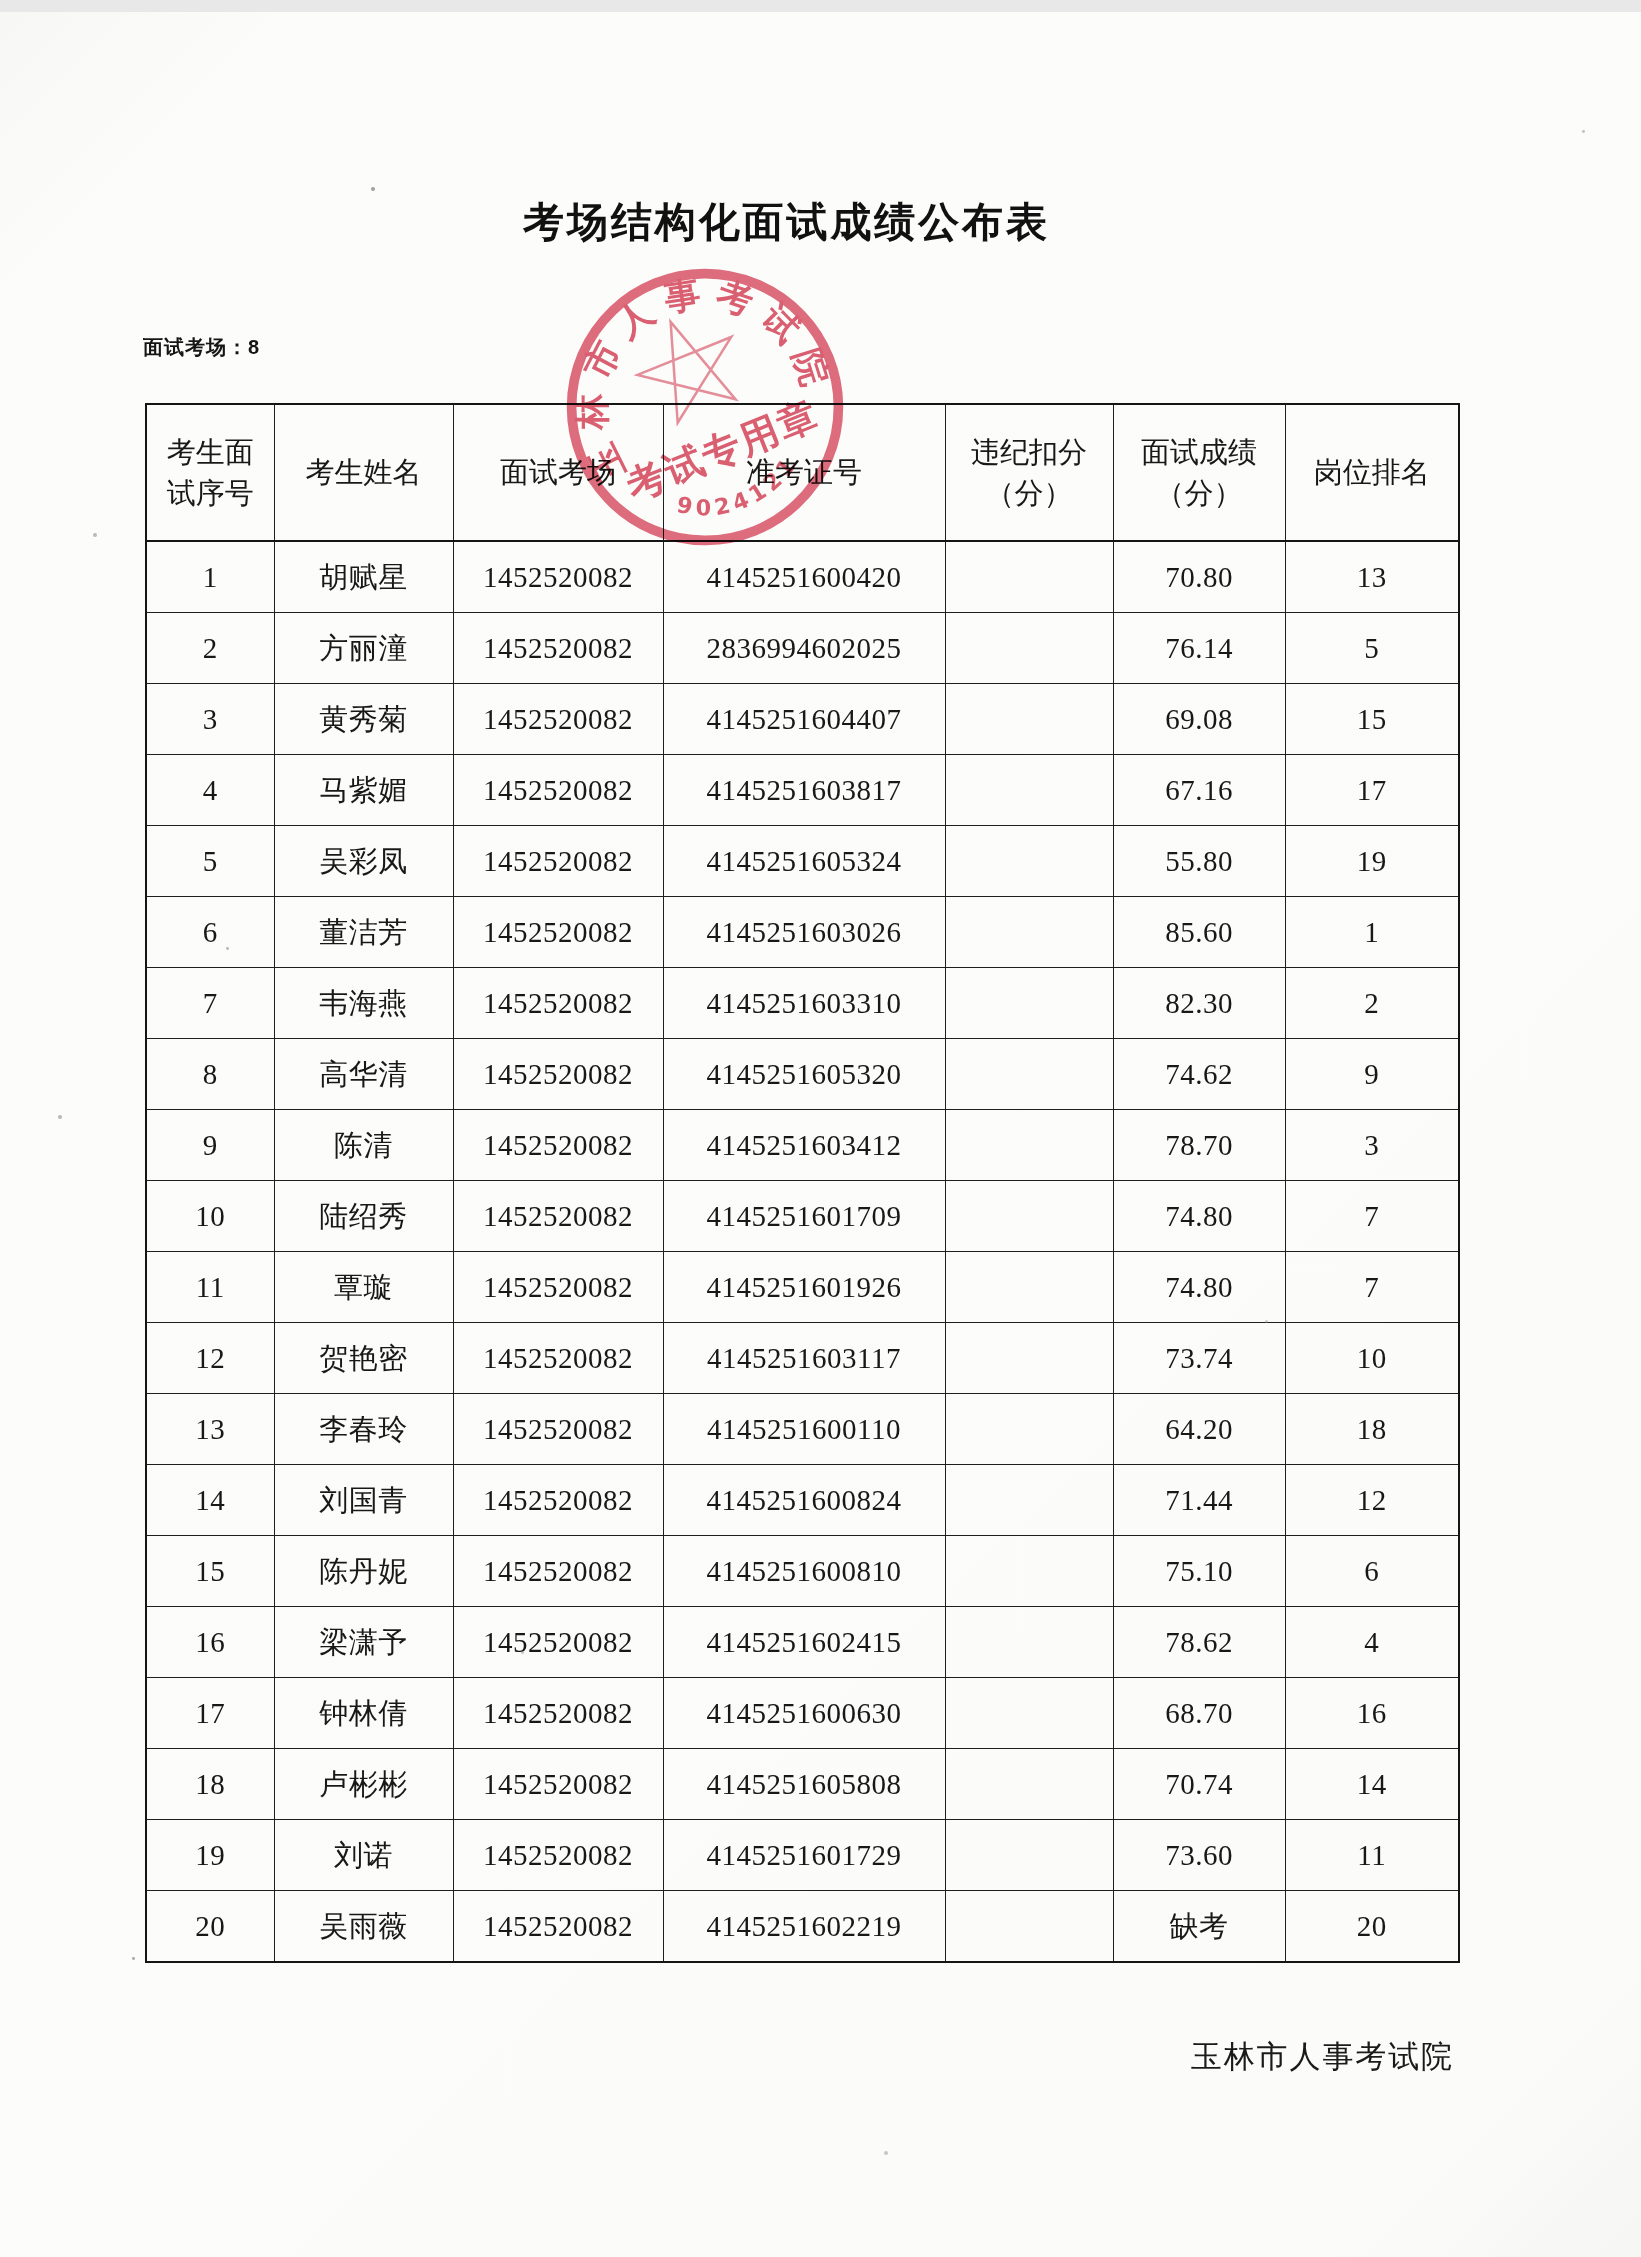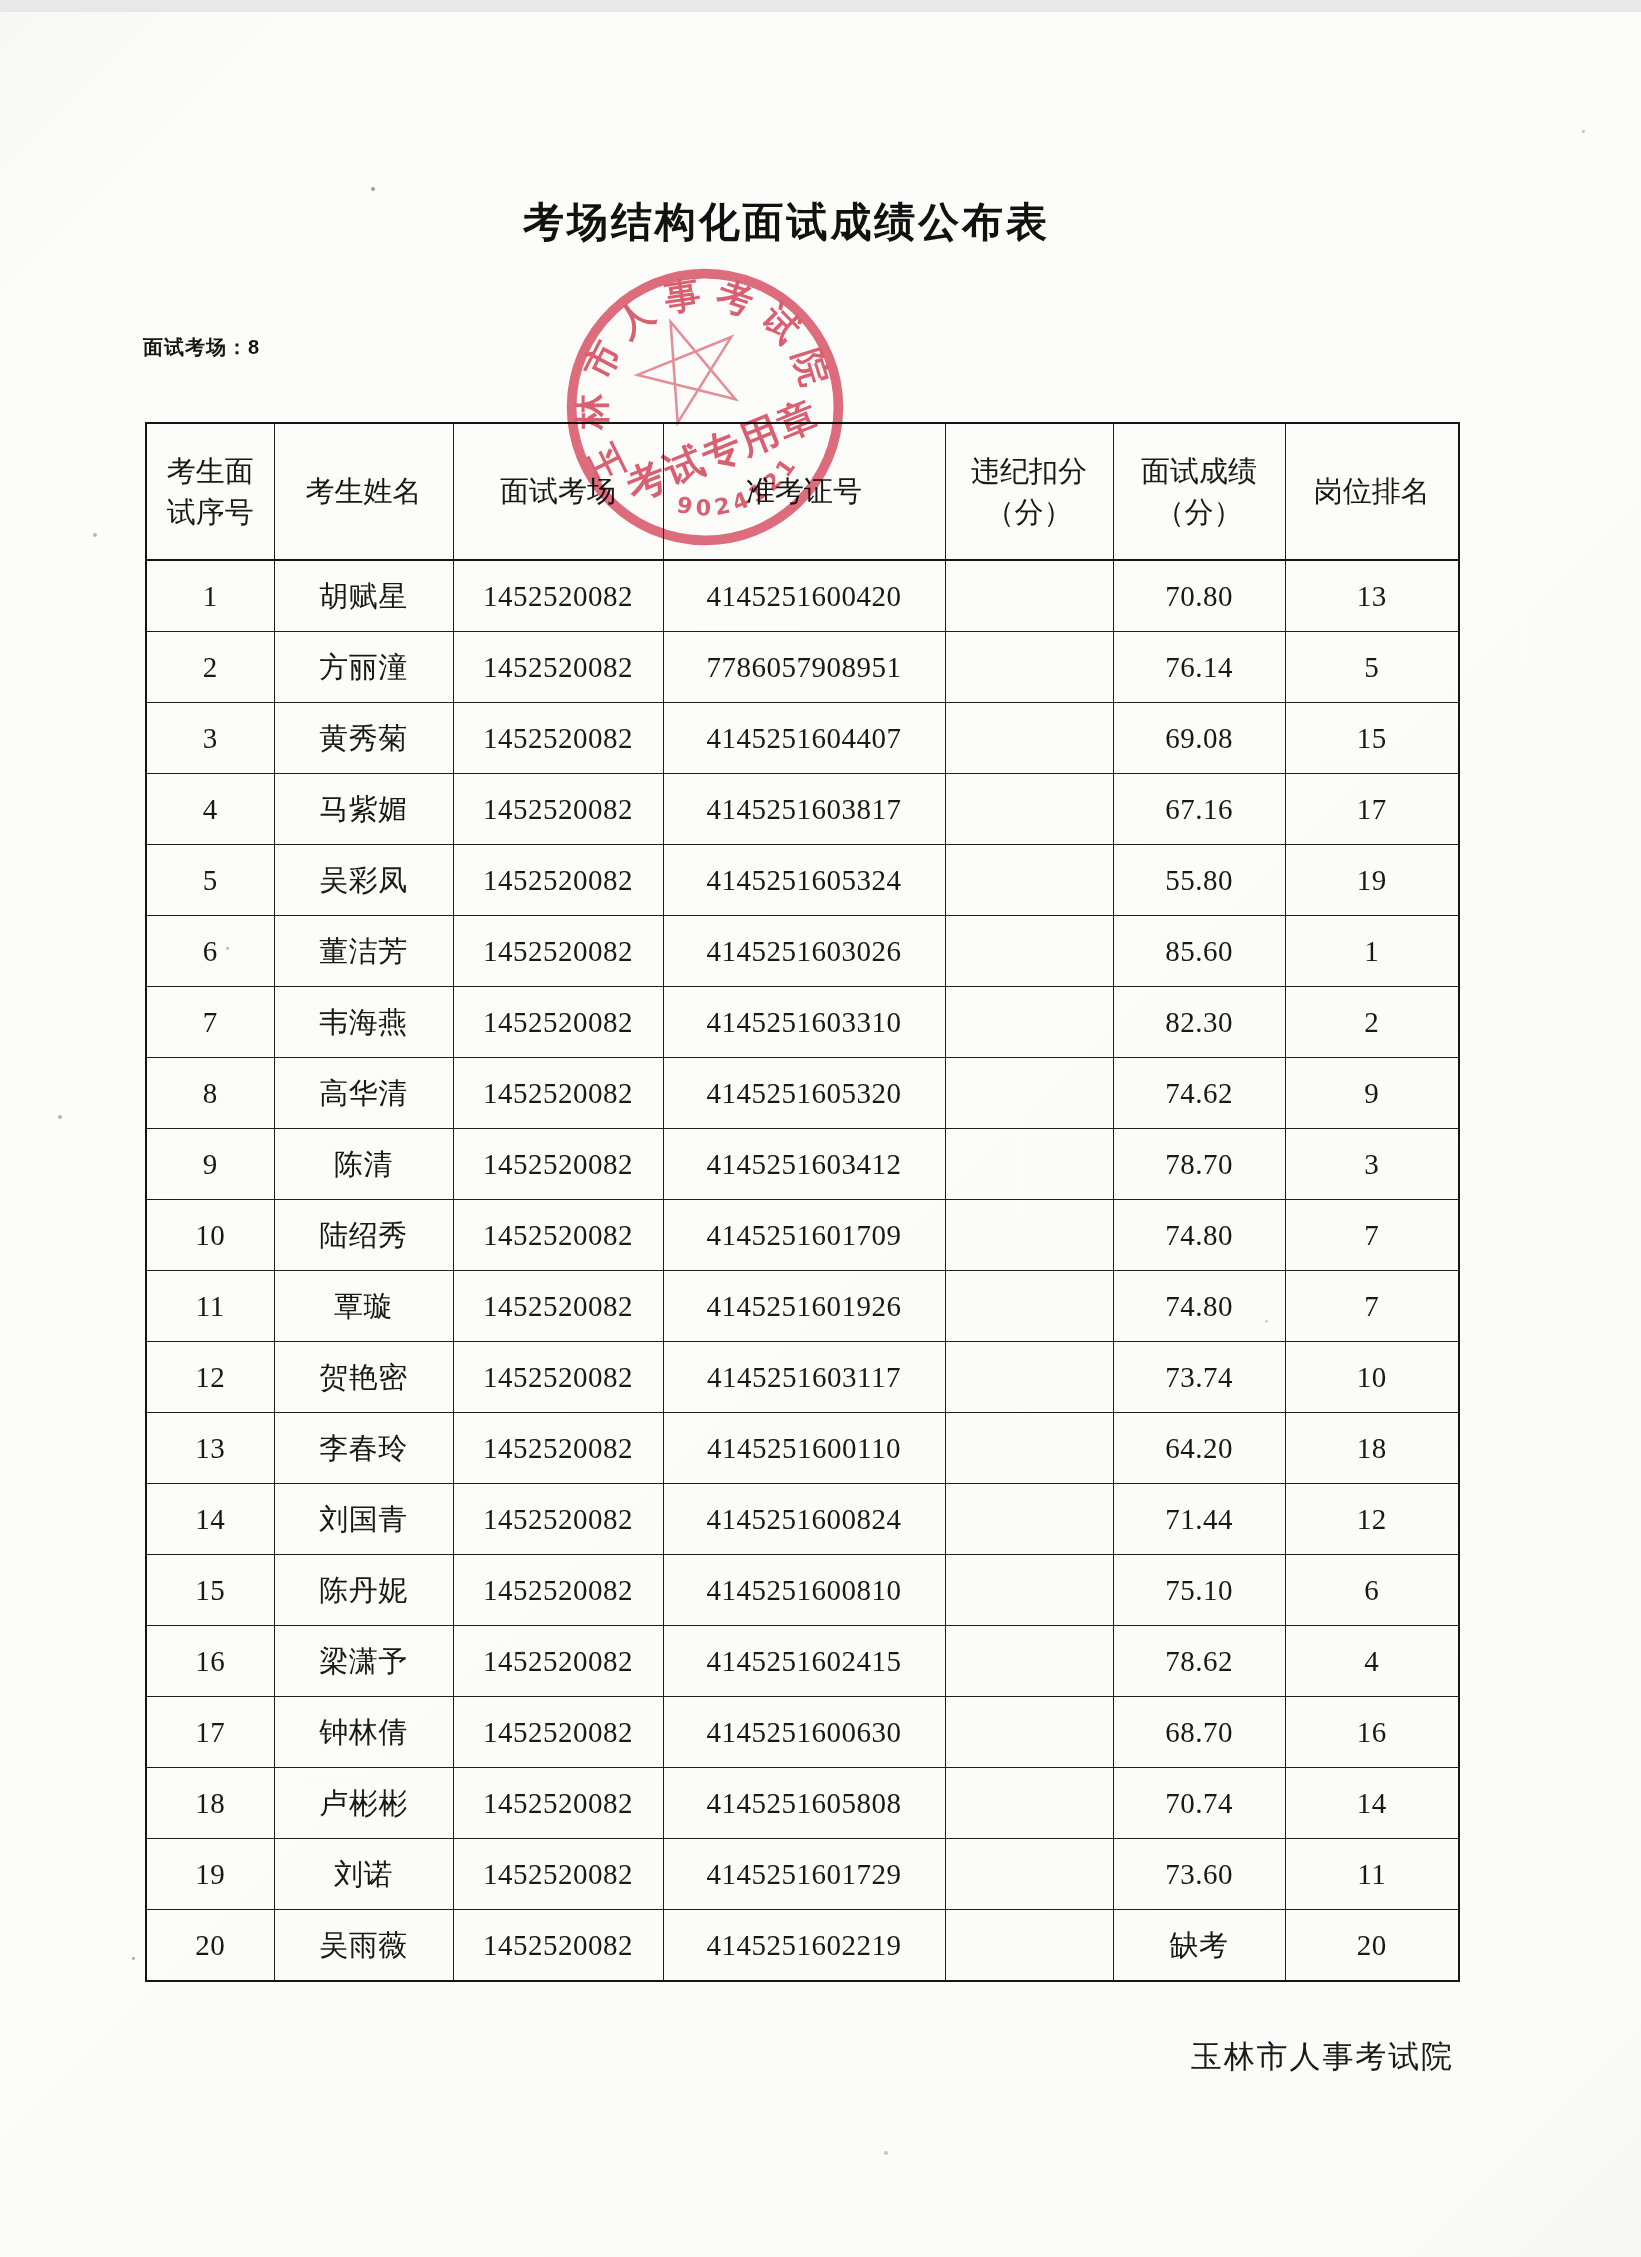--- a/index.html
+++ b/index.html
@@ -20,21 +20,21 @@
     font-weight:bold;font-size:41px;letter-spacing:2.9px;color:#111;
   }
   .info-label{
     position:absolute;top:322px;
     font-family:"Liberation Sans","DejaVu Sans",sans-serif;
     font-weight:bold;font-size:20px;color:#151515;letter-spacing:1px;
   }
   .venue{left:143px;}
   .date{left:1016px;}
   table.scores{
-    position:absolute;left:145px;top:410px;
+    position:absolute;left:145px;top:391px;
     width:1313px;
     border-collapse:collapse;table-layout:fixed;
     font-size:29px;
     font-family:Liberation Serif, serif;
   }
   table.scores th,table.scores td{
     border:1.9px solid #1e1e1e;
     text-align:center;vertical-align:middle;
     padding:0 5.8px;
     font-weight:normal;
@@ -96,21 +96,21 @@
           <td>1452520082</td>
           <td>4145251600420</td>
           <td></td>
           <td>70.80</td>
           <td>13</td>
         </tr>
         <tr>
           <td>2</td>
           <td>方丽潼</td>
           <td>1452520082</td>
-          <td>7786057908951</td>
+          <td>2836994602025</td>
           <td></td>
           <td>76.14</td>
           <td>5</td>
         </tr>
         <tr>
           <td>3</td>
           <td>黄秀菊</td>
           <td>1452520082</td>
           <td>4145251604407</td>
           <td></td>

